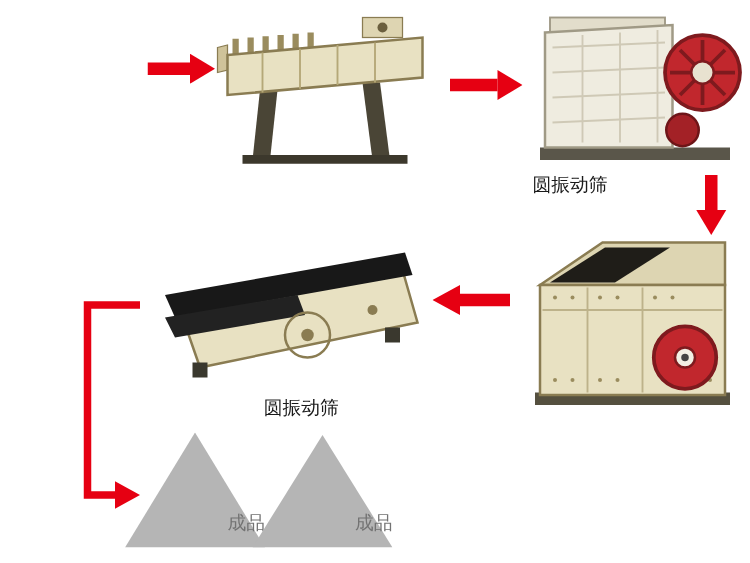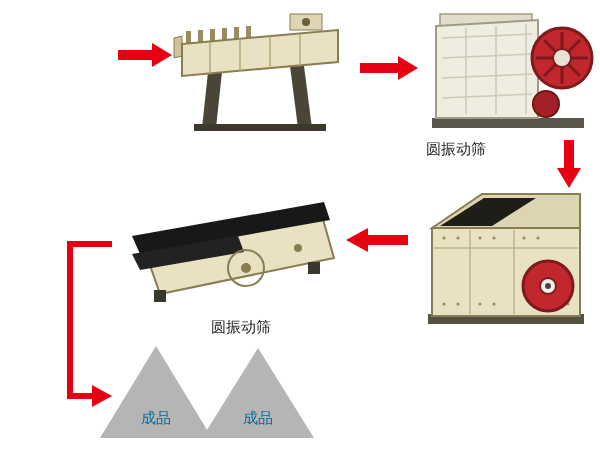--- a/index.html
+++ b/index.html
@@ -19,23 +19,23 @@
     position:absolute;
     left:34px;top:22px;
     font-size:16px;
     color:#111;
     background:transparent;
     padding:0;
   }
   .product-label{
     position:absolute;
     left:0;right:0;bottom:10px;
-    text-align:center;
+    text-align:right;
     font-size:15px;
-    color:#0369a1;
+    color:#737373;
   }
   .arrow-fill{fill:var(--arrow);}
   .arrow-line{stroke:var(--arrow);fill:none;}
   .product-tri{fill:var(--product);}
   .body-fill{fill:var(--machine-body);}
   .wheel-fill{fill:var(--wheel);}
   .dark-outline{stroke:var(--outline-dark);}
   svg{display:block;}
 </style>
 </head>

